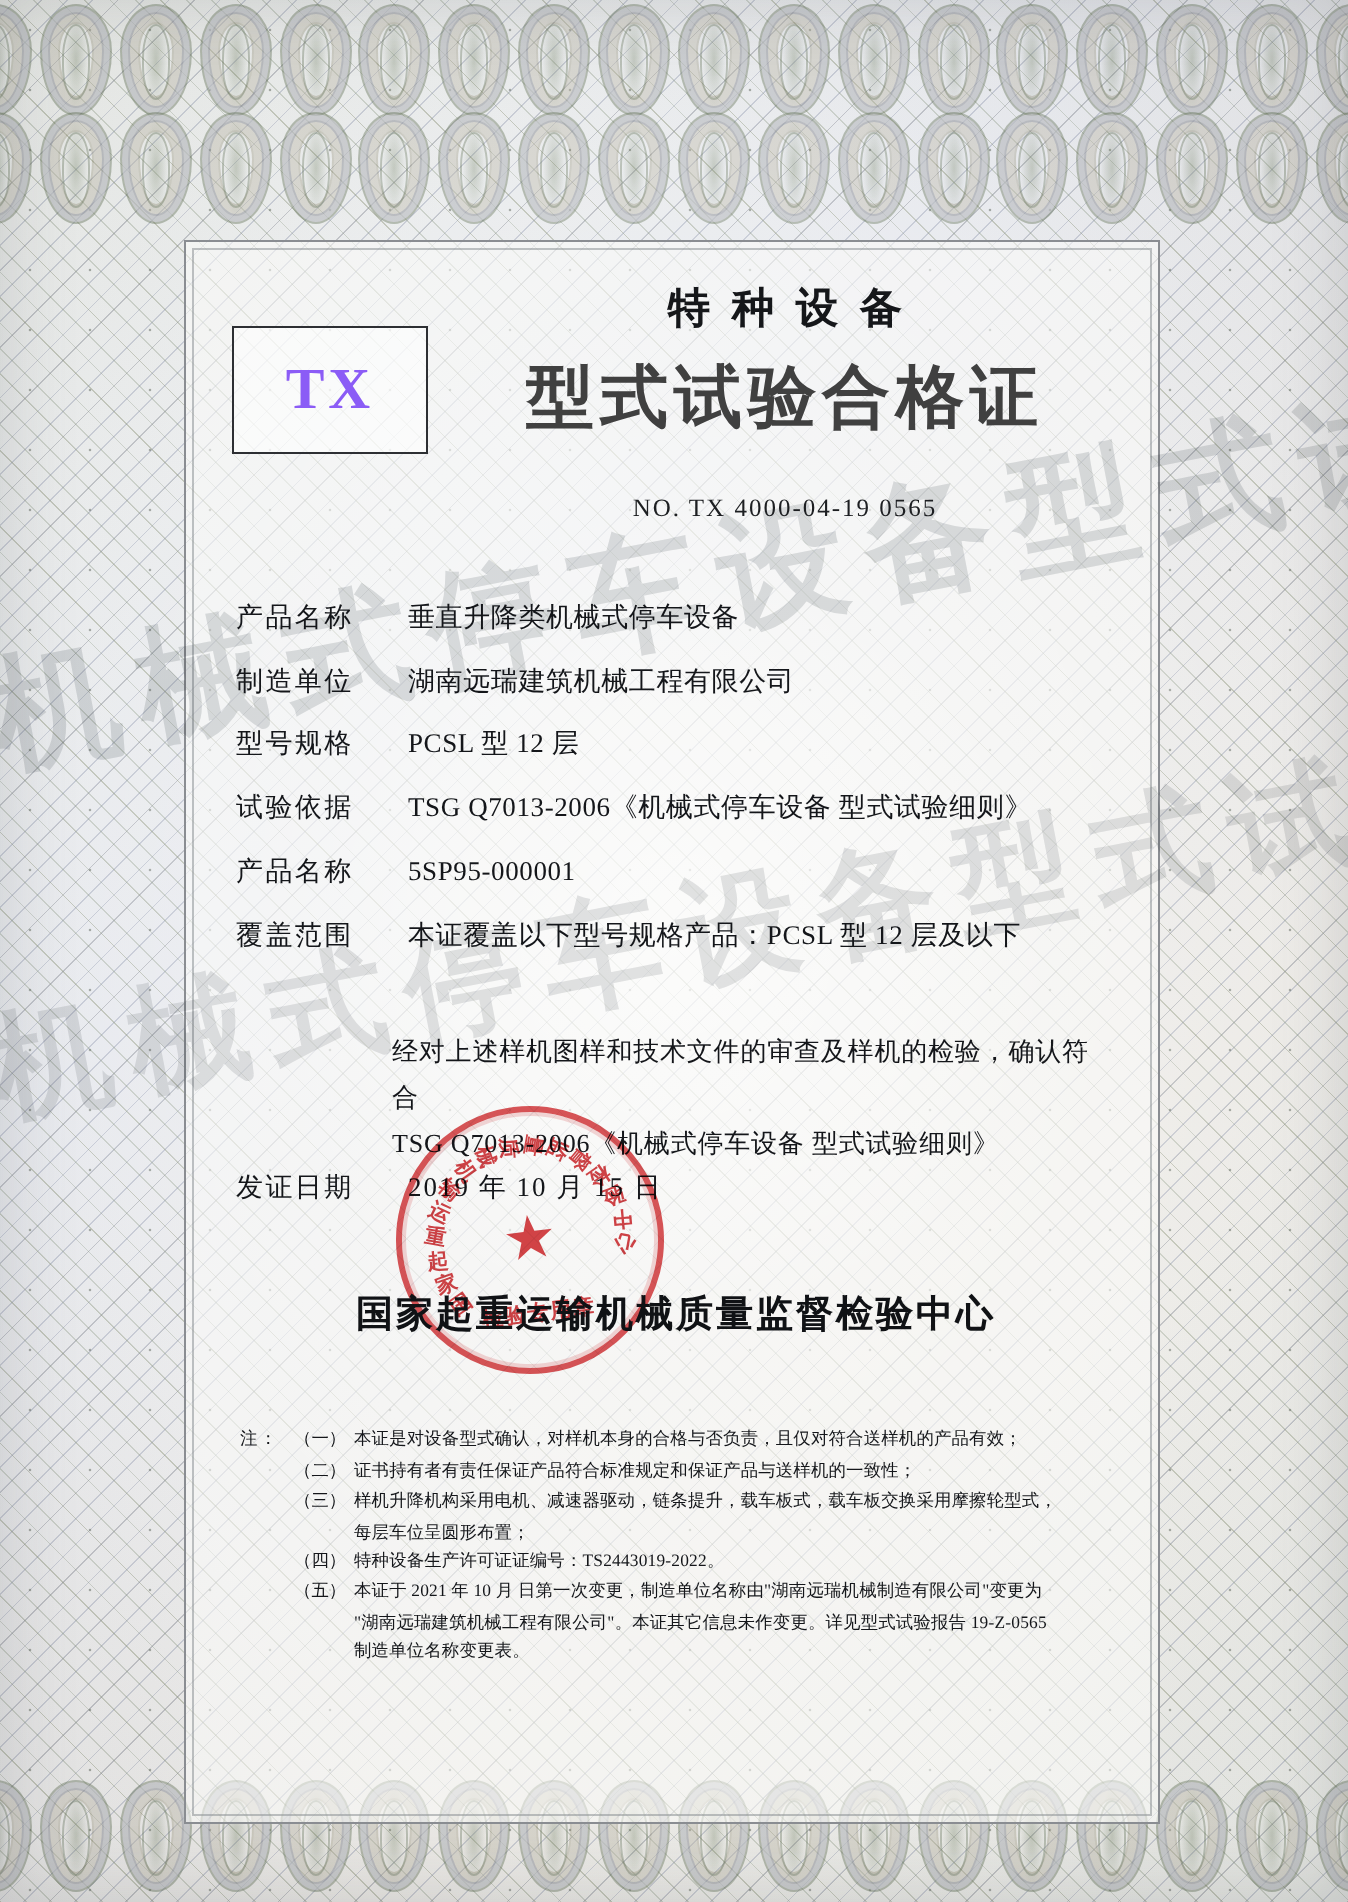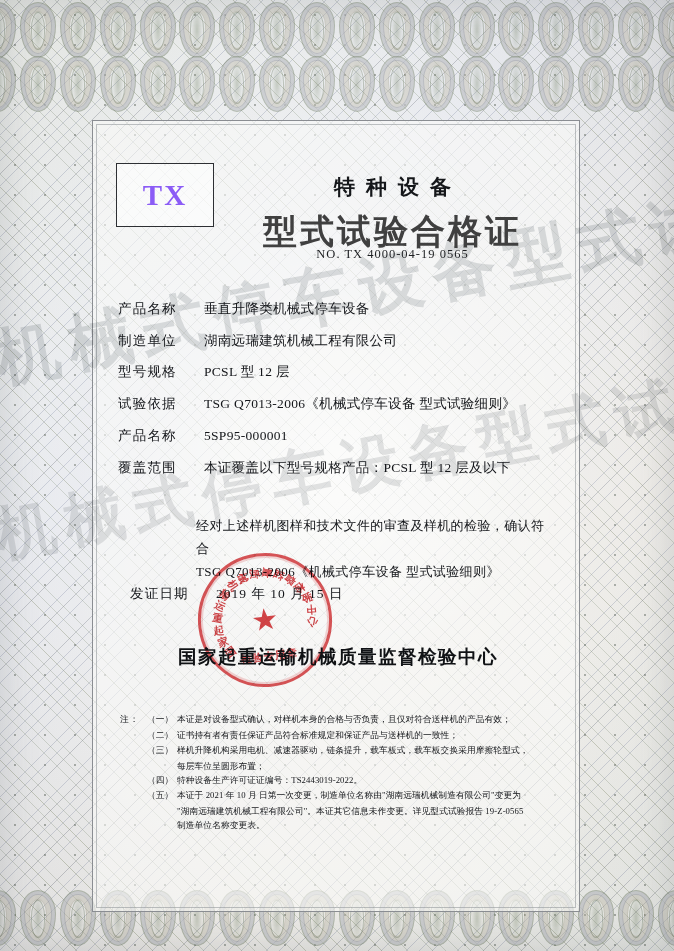--- a/index.html
+++ b/index.html
@@ -128,21 +128,20 @@
     top: 140px;
     width: 335px;
     text-align: center;
   }
   .title-small {
     font-size: 21px;
     letter-spacing: 11px;
     color: #15171a;
     font-weight: bold;
     text-indent: 11px;
-    margin-top: 33px;
   }
   .title-big {
     margin-top: 8px;
     font-size: 34px;
     letter-spacing: 3px;
     color: #404040;
     font-weight: bold;
   }
   .cert-no {
     position: absolute;
@@ -199,21 +198,20 @@
     width: 440px;
     display: flex;
     align-items: baseline;
     font-size: 13.5px;
     color: #14161a;
   }
   .issue-label {
     width: 86px;
     flex: 0 0 86px;
     letter-spacing: 1.2px;
-    margin-left: 12px;
   }
   .issue-value {
     letter-spacing: 1px;
   }
 
   
   .seal {
     position: absolute;
     left: 198px;
     top: 553px;

